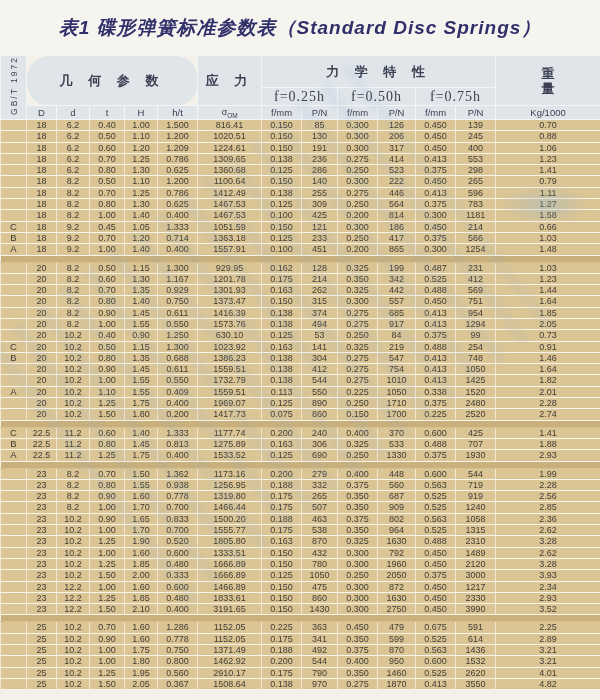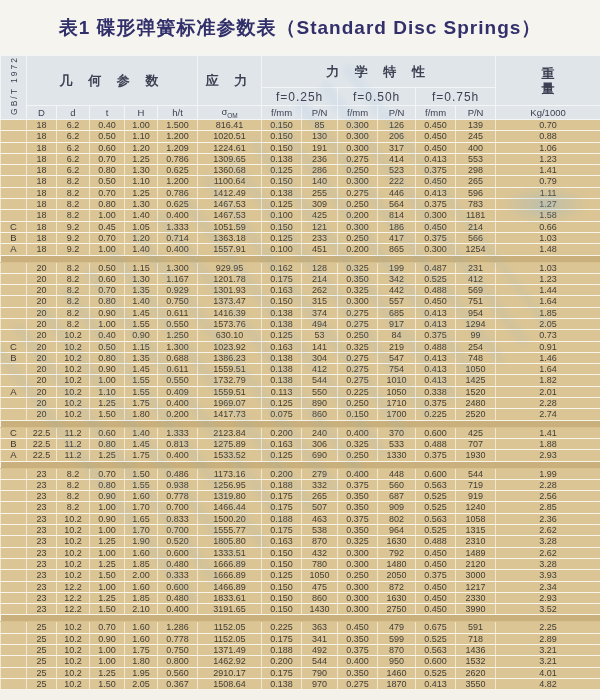--- a/index.html
+++ b/index.html
@@ -7,33 +7,33 @@
     width:600px;height:700px;overflow:hidden;position:relative;
     background:#f4f1ea;
     font-family:"Liberation Sans","DejaVu Sans",sans-serif;
     -webkit-font-smoothing:antialiased;
   }
   .title-bar{
     height:55px;display:flex;align-items:center;justify-content:center;
     background:#f6f4ee;
   }
   .title-bar h1{
-    margin:0;font-size:19px;font-weight:bold;color:#32306b;letter-spacing:1px;
+    margin:0;font-size:19px;font-weight:bold;color:#32306b;letter-spacing:1px;font-style:italic;
   }
   table.spring{
     width:600px;border-collapse:collapse;table-layout:fixed;
   }
   
   thead th{
     background:#e0e5ea;color:#3c4052;font-weight:normal;
     border:1px solid #f3f5f7;padding:0;vertical-align:middle;text-align:center;
   }
   th.h-main{font-size:13px;font-weight:bold;letter-spacing:6px;}
   th.h-weight{font-size:13px;font-weight:bold;line-height:15px;letter-spacing:0;}
-  th.h-sub{font-size:12px;letter-spacing:1px;height:17px;}
+  th.h-sub{font-size:14px;letter-spacing:1px;height:17px;font-family:Liberation Serif, serif;}
   th.h-unit{font-size:9.5px;height:12px;}
   th.h-std{
     width:26px;
   }
   .vert{
     writing-mode:vertical-rl;transform:rotate(180deg);
     font-size:8.5px;letter-spacing:2px;color:#3c4052;margin:0 auto;
   }
   th.h-sigma sub{font-size:6.5px;}
   
@@ -86,21 +86,21 @@
       <col style="width:38px">
       <col style="width:40px">
     <col style="width:40px">
       <col style="width:105px">
   </colgroup>
   <thead>
     <tr>
       <th rowspan="3" class="h-std">
         <span class="vert">GB/T 1972</span>
       </th>
-      <th colspan="5" rowspan="2" class="h-main" style="height:44px;">几 何 参 数</th>
+      <th colspan="5" rowspan="2" class="h-main" style="height:44px;border-radius:23px;">几 何 参 数</th>
       <th rowspan="2" class="h-main">应 力</th>
       <th colspan="6" class="h-main">力 学 特 性</th>
       <th rowspan="2" class="h-weight">
         <div>重</div>
         <div>量</div>
       </th>
     </tr>
     <tr>
       <th colspan="2" class="h-sub">f=0.25h</th>
       <th colspan="2" class="h-sub">f=0.50h</th>
@@ -547,21 +547,21 @@
       <tr class="gap">
         <td colspan="14"></td>
       </tr>
       <tr>
         <td class="lbl">C</td>
         <td>22.5</td>
         <td>11.2</td>
         <td>0.60</td>
         <td>1.40</td>
         <td>1.333</td>
-        <td>2123.84</td>
+        <td>1177.74</td>
         <td>0.200</td>
         <td>240</td>
         <td>0.400</td>
         <td>370</td>
         <td>0.600</td>
         <td>425</td>
         <td>1.41</td>
       </tr>
       <tr>
         <td class="lbl">B</td>
@@ -597,21 +597,21 @@
       </tr>
       <tr class="gap">
         <td colspan="14"></td>
       </tr>
       <tr>
         <td class="lbl"></td>
         <td>23</td>
         <td>8.2</td>
         <td>0.70</td>
         <td>1.50</td>
-        <td>0.486</td>
+        <td>1.362</td>
         <td>1173.16</td>
         <td>0.200</td>
         <td>279</td>
         <td>0.400</td>
         <td>448</td>
         <td>0.600</td>
         <td>544</td>
         <td>1.99</td>
       </tr>
       <tr>
@@ -730,21 +730,21 @@
         <td class="lbl"></td>
         <td>23</td>
         <td>10.2</td>
         <td>1.25</td>
         <td>1.85</td>
         <td>0.480</td>
         <td>1666.89</td>
         <td>0.150</td>
         <td>780</td>
         <td>0.300</td>
-        <td>1480</td>
+        <td>1960</td>
         <td>0.450</td>
         <td>2120</td>
         <td>3.28</td>
       </tr>
       <tr>
         <td class="lbl"></td>
         <td>23</td>
         <td>10.2</td>
         <td>1.50</td>
         <td>2.00</td>
@@ -831,21 +831,21 @@
         <td>10.2</td>
         <td>0.90</td>
         <td>1.60</td>
         <td>0.778</td>
         <td>1152.05</td>
         <td>0.175</td>
         <td>341</td>
         <td>0.350</td>
         <td>599</td>
         <td>0.525</td>
-        <td>718</td>
+        <td>614</td>
         <td>2.89</td>
       </tr>
       <tr>
         <td class="lbl"></td>
         <td>25</td>
         <td>10.2</td>
         <td>1.00</td>
         <td>1.75</td>
         <td>0.750</td>
         <td>1371.49</td>

